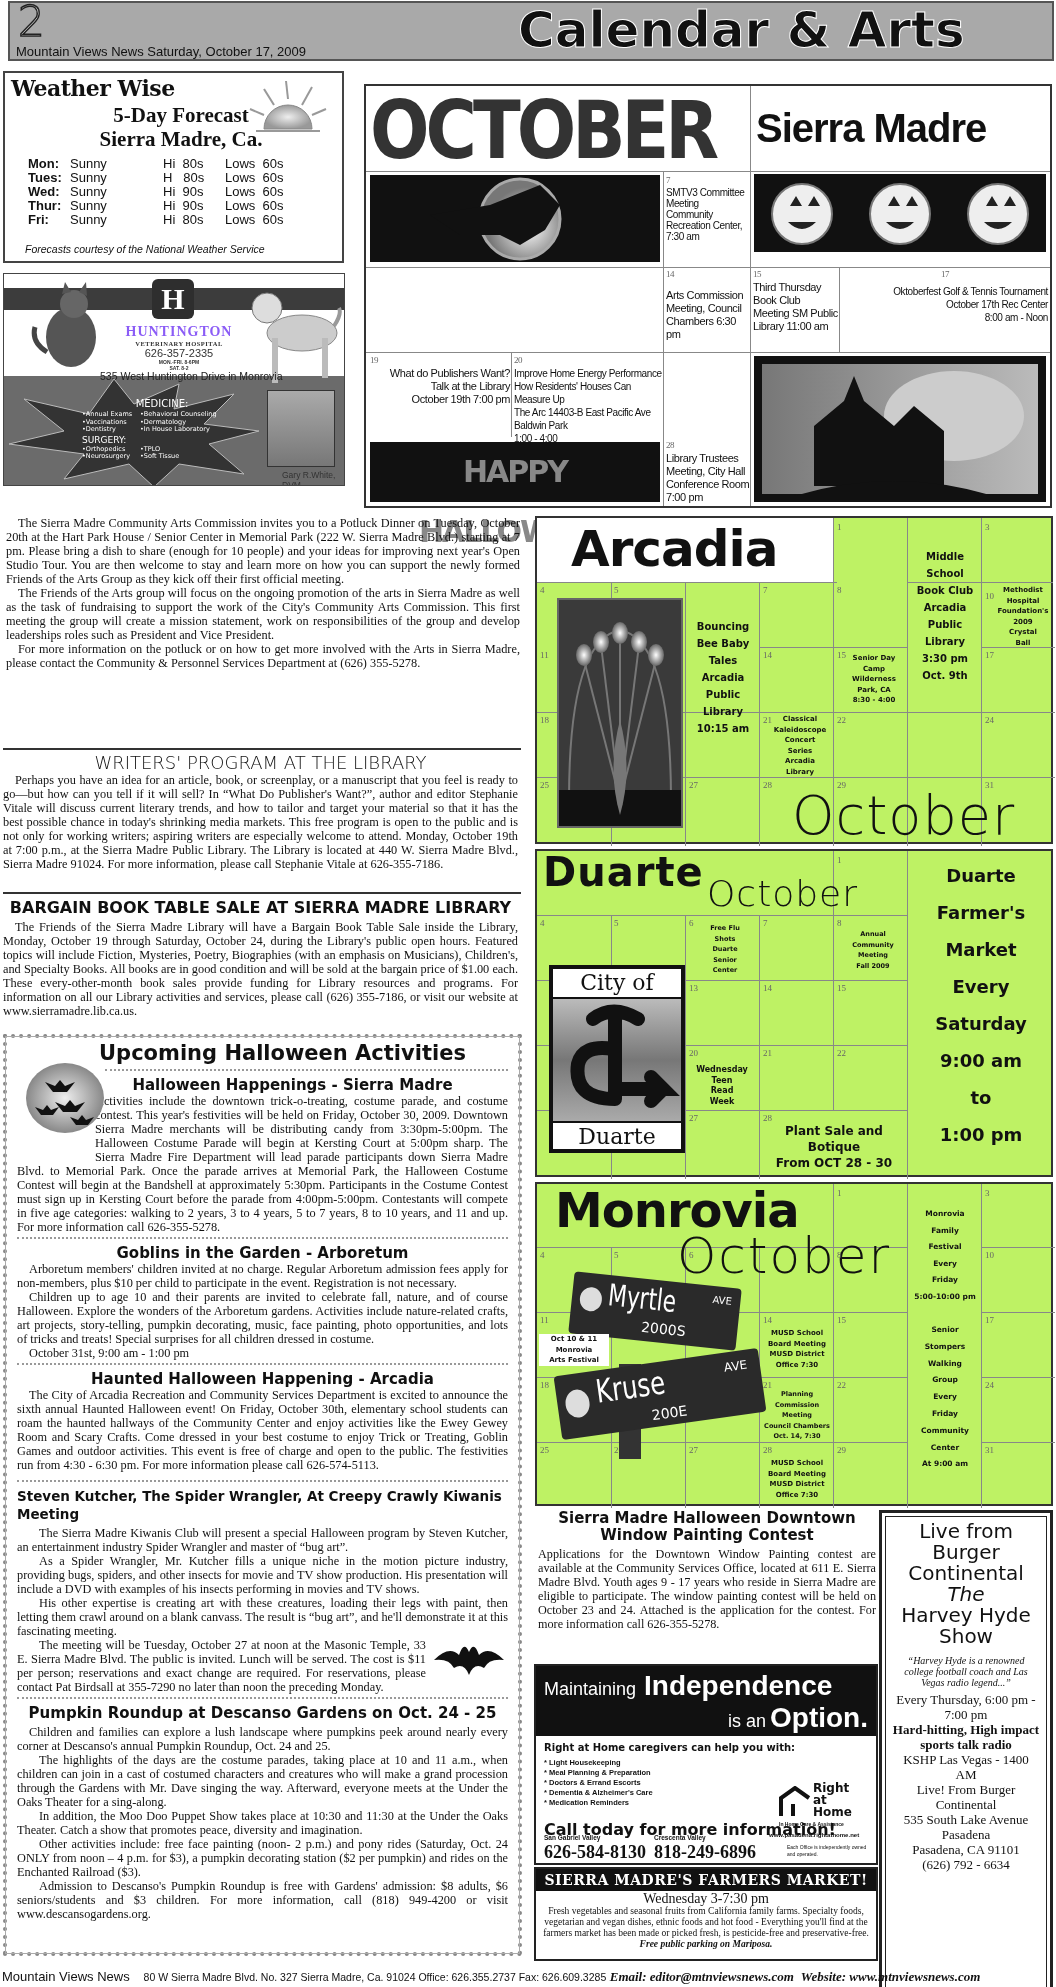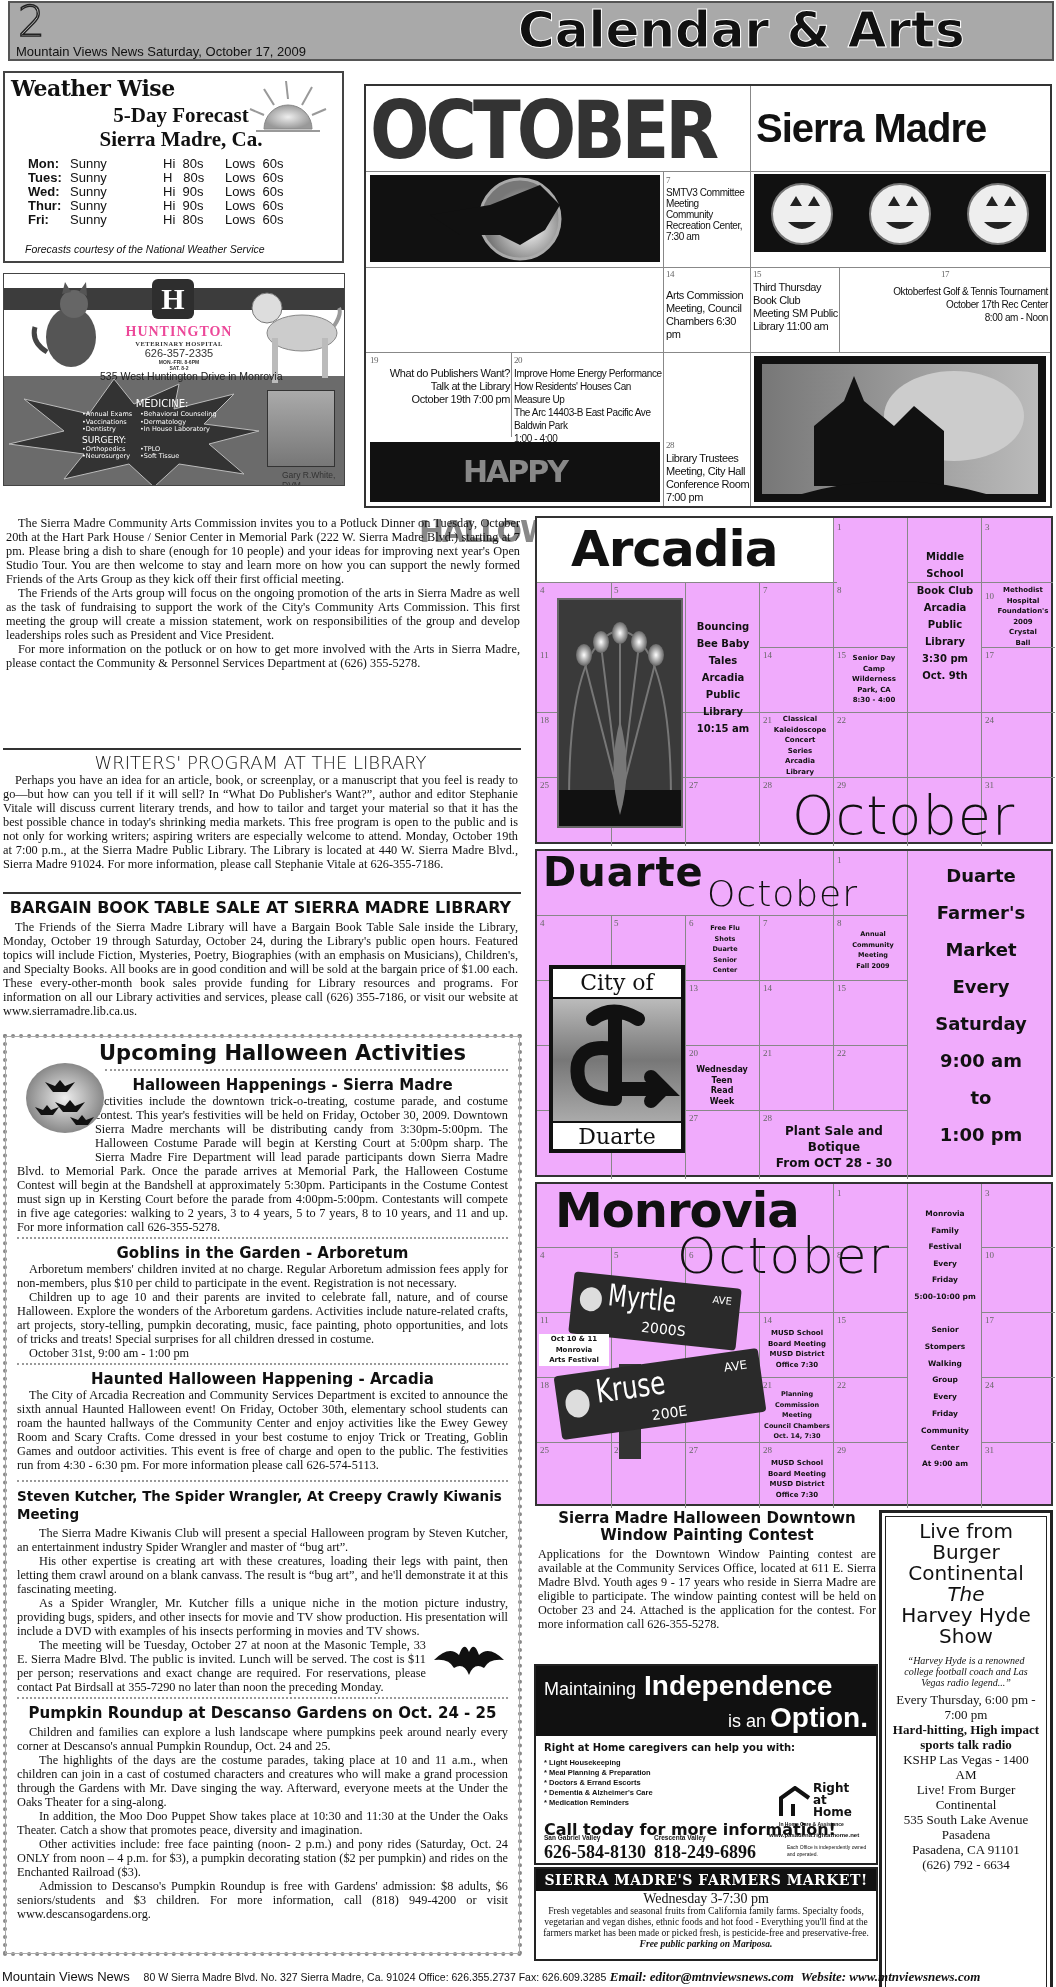--- a/index.html
+++ b/index.html
@@ -38,21 +38,21 @@
 .blk{position:absolute;background:#111}
 
 .art-title{text-align:center;font-family:"DejaVu Sans",sans-serif;font-weight:300;font-size:19px;line-height:21px}
 .body{font-family:"Liberation Serif",serif;font-size:12.3px;line-height:14px;text-align:justify;text-indent:12px}
 .rule{position:absolute;height:2px;background:#333}
 
 #hbox{left:3px;top:1034px;width:519px;height:922px;border:4px double #888;border-style:dotted;outline:1px solid #aaa;outline-offset:-3px}
 .hh{font-family:"DejaVu Sans",sans-serif;font-weight:bold;text-align:center;font-size:15px;line-height:18px}
 .zig{height:4px;border-top:2px dotted #999;margin:3px 0}
 
-.rcal{border:2px solid #333;background:#f0abfc}
+.rcal{border:2px solid #333;background:#bef264}
 .calbig{font-family:"DejaVu Sans",sans-serif;font-weight:bold}
 .octthin{font-family:"DejaVu Sans",sans-serif;font-weight:200;color:#111}
 .bold-ev{font-family:"DejaVu Sans",sans-serif;font-weight:bold;text-align:center}
 
 #footer{left:0;top:1969px;width:1056px;height:18px;font-size:12.5px;font-family:"Liberation Sans",sans-serif;padding-left:2px;white-space:nowrap}
 </style>
 </head>
 <body>
 
 <div id="hdr" class="abs">
@@ -126,21 +126,21 @@
     </svg>
   <svg class="abs" style="left:238px;top:4px" width="100" height="110" viewBox="0 0 100 110">
       <ellipse cx="60" cy="55" rx="35" ry="18" fill="#ccc" stroke="#888"></ellipse>
       <circle cx="25" cy="30" r="15" fill="#ddd" stroke="#777"></circle>
       <rect x="30" y="60" width="6" height="45" fill="#bbb"></rect>
       <rect x="80" y="60" width="6" height="40" fill="#bbb"></rect>
       <path d="M92 48 Q100 36 97 30" stroke="#999" stroke-width="4" fill="none"></path>
     </svg>
   <div class="vlogo">H</div>
   <div class="vname">
-    <div style="font-size:14px;font-weight:bold;letter-spacing:1px;color:#ec4899">HUNTINGTON</div>
+    <div style="font-size:14px;font-weight:bold;letter-spacing:1px;color:#8b5cf6">HUNTINGTON</div>
     <div style="font-size:6.5px;font-weight:bold;letter-spacing:.5px">VETERINARY HOSPITAL</div>
     <div class="sans" style="font-size:11px">626-357-2335</div>
     <div class="sans" style="font-size:5px;font-weight:bold">MON.-FRI. 8-6PM</div>
     <div class="sans" style="font-size:5px;font-weight:bold">SAT. 8-2</div>
   </div>
   <div class="abs sans" style="left:96px;top:96px;font-size:10.5px;color:#222">535 West Huntington Drive in Monrovia</div>
   <svg class="star" viewBox="0 0 262 118">
       <polygon points="110,10 130,35 175,15 170,40 230,25 200,55 255,62 205,75 240,105 175,95 150,118 125,95 60,110 80,85 5,75 60,62 20,30 85,45" fill="#333" stroke="#bbb" stroke-width="1"></polygon>
     </svg>
   <div class="vmed">
@@ -310,22 +310,22 @@
   <div class="hh">Goblins in the Garden - Arboretum</div>
   <p class="body">Arboretum members' children invited at no charge. Regular Arboretum admission fees apply for non-members, plus $10 per child to participate in the event. Registration is not necessary.</p>
   <p class="body">Children up to age 10 and their parents are invited to celebrate fall, nature, and of course Halloween. Explore the wonders of the Arboretum gardens. Activities include nature-related crafts, art projects, story-telling, pumpkin decorating, music, face painting, photo opportunities, and lots of tricks and treats! Special surprises for all children dressed in costume.</p>
   <p class="body">October 31st, 9:00 am - 1:00 pm</p>
   <div class="zig"></div>
   <div class="hh">Haunted Halloween Happening - Arcadia</div>
   <p class="body">The City of Arcadia Recreation and Community Services Department is excited to announce the sixth annual Haunted Halloween event!  On Friday, October 30th, elementary school students can roam the haunted hallways of the Community Center and enjoy activities like the Ewey Gewey Room and Scary Crafts.  Come dressed in your best costume to enjoy Trick or Treating, Goblin Games and outdoor activities.  This event is free of charge and open to the public.  The festivities run from 4:30 - 6:30 pm.  For more information please call 626-574-5113.</p>
   <div class="zig" style="margin-top:8px"></div>
   <div class="hh" style="font-size:13.5px;text-align:left">Steven Kutcher, The Spider Wrangler,  At Creepy Crawly Kiwanis Meeting</div>
   <p class="body" style="text-indent:22px;margin-top:3px">The Sierra Madre Kiwanis Club will present a special Halloween program by Steven Kutcher, an entertainment industry Spider Wrangler and master of “bug art”.</p>
+  <p class="body" style="text-indent:22px">As a Spider Wrangler, Mr. Kutcher fills a unique niche in the motion picture industry, providing bugs, spiders, and other insects for movie and TV show production.  His presentation will include a DVD with examples of his insects performing in movies and TV shows.</p>
   <p class="body" style="text-indent:22px">His other expertise is creating art with these creatures, loading their legs with paint, then letting them crawl around on a blank canvass. The result is “bug art”, and he'll demonstrate it at this fascinating meeting.</p>
-  <p class="body" style="text-indent:22px">As a Spider Wrangler, Mr. Kutcher fills a unique niche in the motion picture industry, providing bugs, spiders, and other insects for movie and TV show production.  His presentation will include a DVD with examples of his insects performing in movies and TV shows.</p>
   <svg style="float:right;margin:2px 4px 0 8px" width="70" height="40" viewBox="0 0 70 40">
       <path d="M0 20 Q15 5 25 15 Q30 0 35 12 Q40 0 45 15 Q55 5 70 20 Q55 18 50 28 Q40 22 35 35 Q30 22 20 28 Q15 18 0 20Z" fill="#111"></path>
     </svg>
   <p class="body" style="text-indent:22px">The meeting will be Tuesday, October 27 at noon at the Masonic Temple, 33 E. Sierra Madre Blvd.  The public is invited. Lunch will be served.  The cost is $11 per person; reservations and exact change are required.  For reservations, please contact Pat Birdsall at 355-7290 no later than noon the preceding Monday.</p>
   <div class="zig" style="clear:both"></div>
   <div class="hh">Pumpkin Roundup at Descanso Gardens on Oct. 24 - 25</div>
   <p class="body" style="margin-top:3px">Children and families can explore a lush landscape where pumpkins peek around nearly every corner at Descanso's annual Pumpkin Roundup, Oct. 24 and 25.</p>
   <p class="body" style="text-indent:22px">The highlights of the days are the costume parades, taking place at 10 and 11 a.m., when children can join in a cast of costumed characters and creatures who will make a grand procession through the Gardens with Mr. Dave singing the way. Afterward, everyone meets at the Under the Oaks Theater for a sing-along.</p>
   <p class="body" style="text-indent:22px">In addition, the Moo Doo Puppet Show takes place at 10:30 and 11:30 at the Under the Oaks Theater. Catch a show that promotes peace, diversity and imagination.</p>
   <p class="body" style="text-indent:22px">Other activities include: free face painting (noon- 2 p.m.) and pony rides (Saturday, Oct. 24 ONLY from noon – 4 p.m. for $3), a pumpkin decorating station ($2 per pumpkin) and rides on the Enchanted Railroad ($3).</p>

